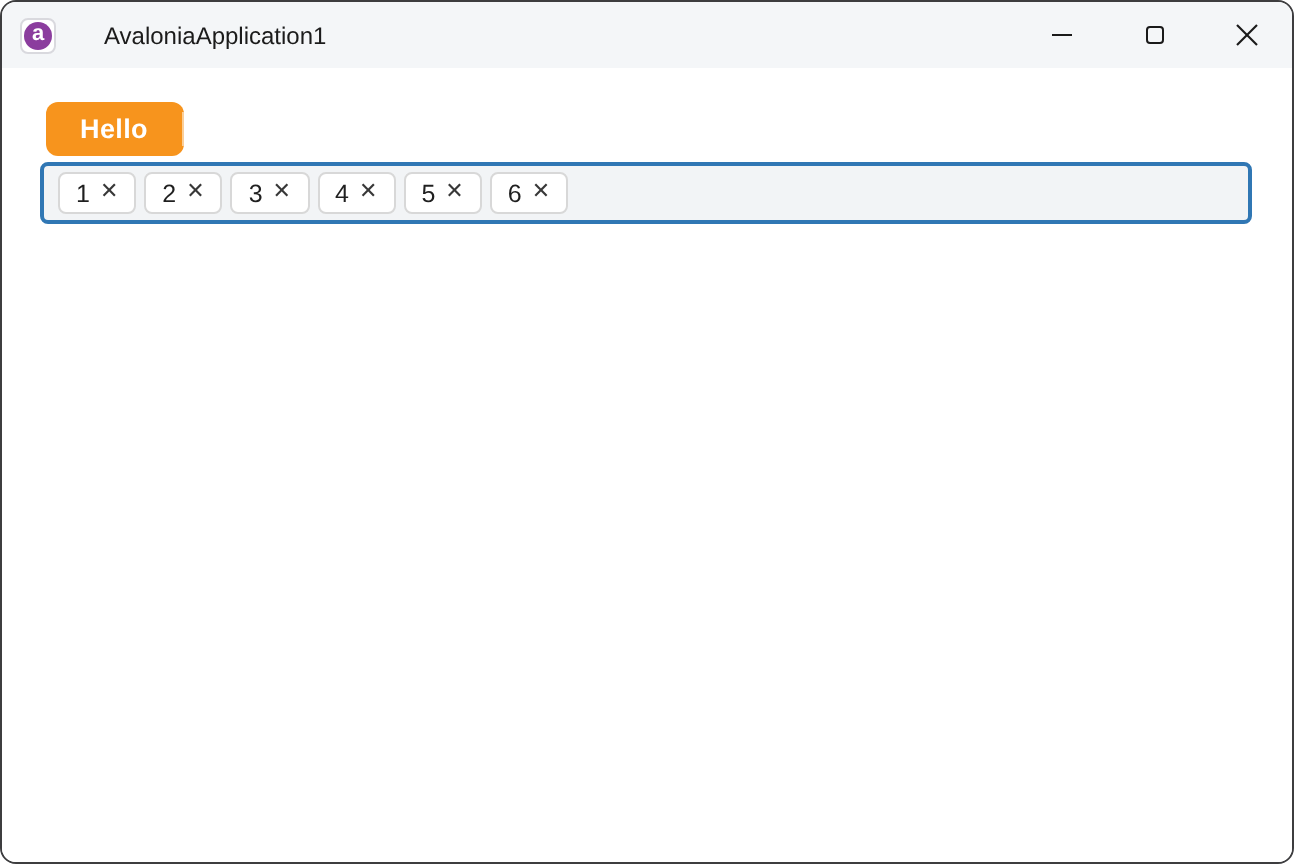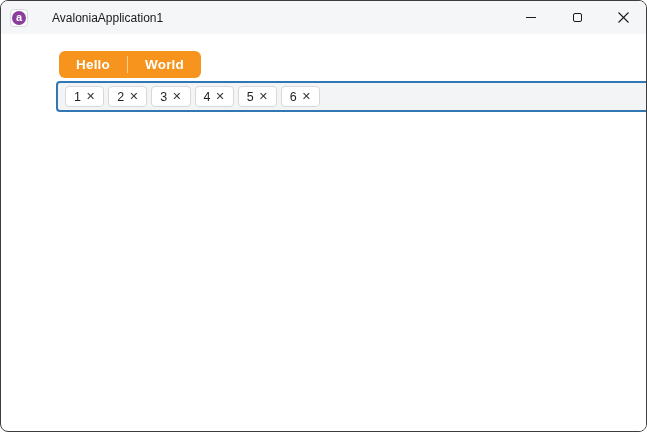--- a/index.html
+++ b/index.html
@@ -52,21 +52,21 @@
   }
   .win-btn {
     width: 46px; height: 100%;
     display: flex; align-items: center; justify-content: center;
     background: transparent; border: none; cursor: default;
   }
   .glyph-min { width: 10px; height: 1px; background: #1a1a1a; display: block; }
   .glyph-max { width: 9px; height: 9px; border: 1px solid #1a1a1a; border-radius: 2px; display: block; }
   .glyph-close { display: block; }
   
-  .content { position: absolute; top: 33px; left: 0; right: 0; bottom: 0; background: #ffffff; margin-left: 36px; }
+  .content { position: absolute; top: 33px; left: 0; right: 0; bottom: 0; background: #ffffff; }
   .split-button {
     position: absolute; left: 22px; top: 17px;
     height: 27px;
     background: #f7941d;
     border-radius: 6px;
     display: flex; align-items: stretch;
     overflow: hidden;
   }
   .split-segment {
     display: flex; align-items: center;
@@ -136,21 +136,20 @@
         </svg>
       </button>
     </div>
   </div>
 
   <div class="content">
 
     <div class="split-button">
       <button class="split-segment">Hello</button>
       <span class="split-divider"></span>
-      <button class="split-segment">World</button>
     </div>
 
     <div class="chips-box">
 
       <span class="chip">
         <span class="chip-label">1</span>
         <span class="chip-remove">✕</span>
       </span>
 
       <span class="chip">

